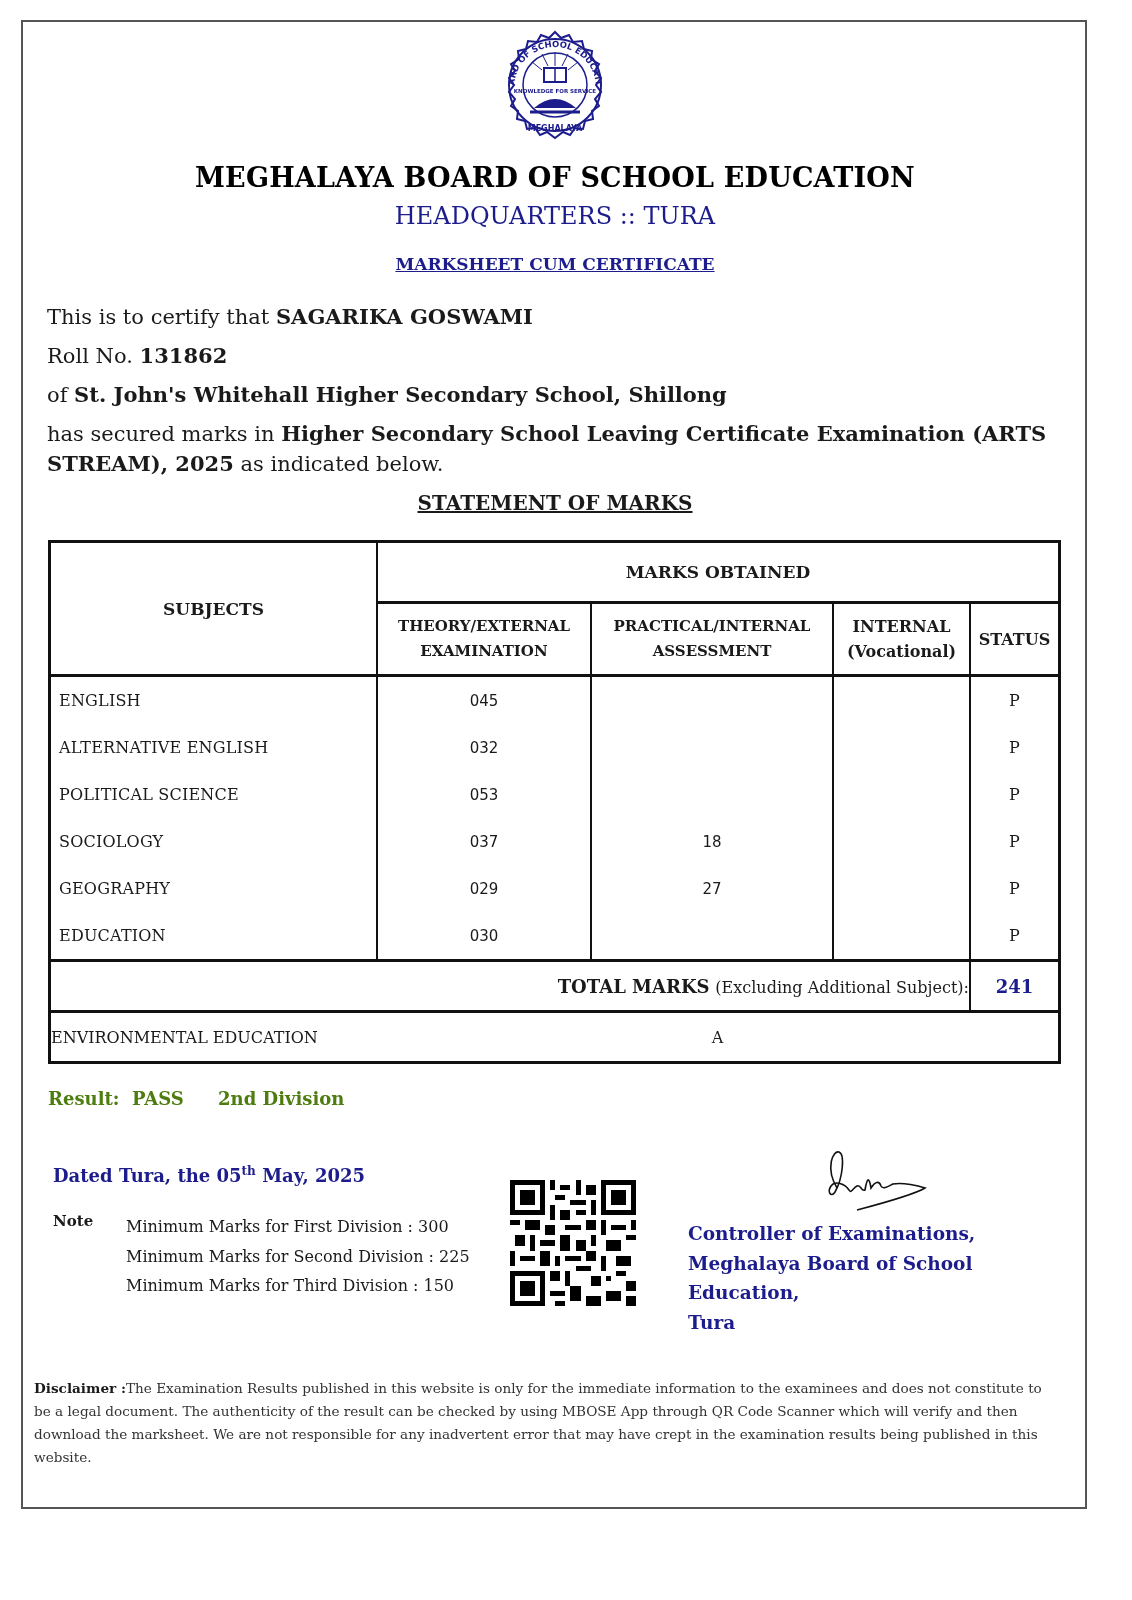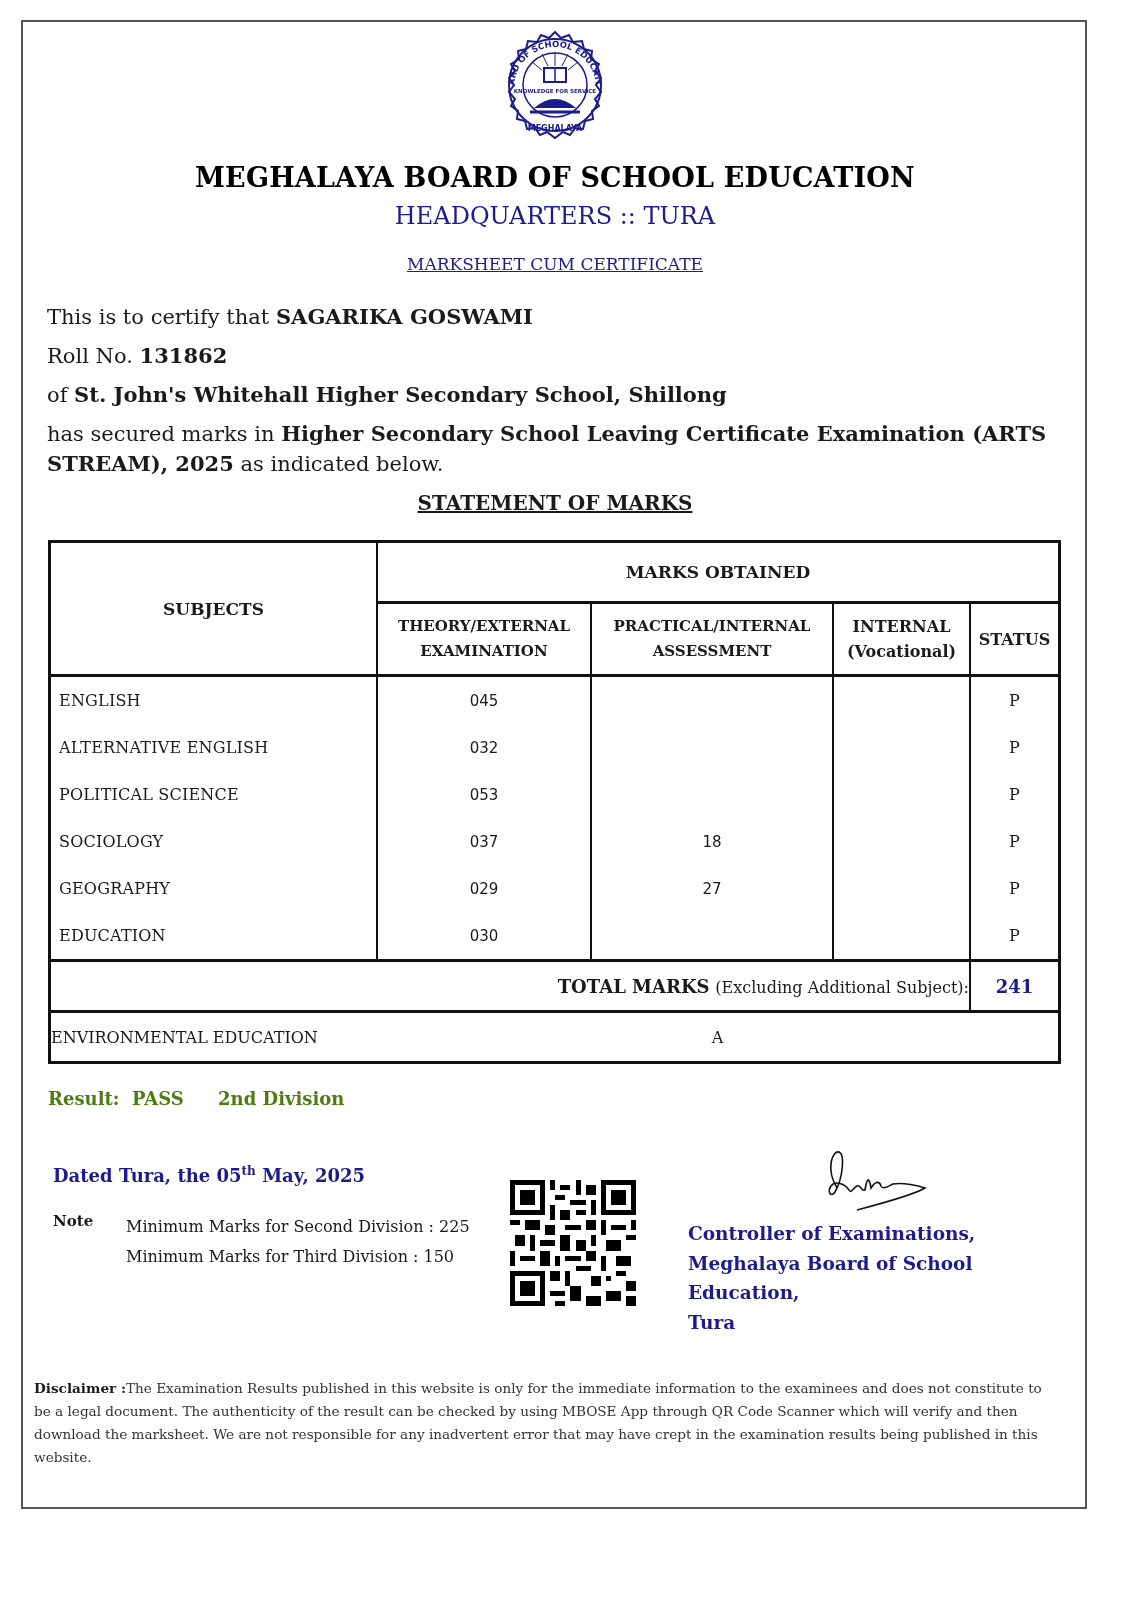--- a/index.html
+++ b/index.html
@@ -1,21 +1,21 @@
 <!DOCTYPE html>
 <html><head>
 <meta charset="utf-8">
 <style>
   html, body { margin:0; padding:0; background:#ffffff; }
   body { width:1132px; height:1600px; position:relative; font-family:"DejaVu Serif", serif; color:#1a1a1a; }
   .frame { position:absolute; left:21px; top:20px; width:1066px; height:1489px; border:2px solid #555; box-sizing:border-box; }
   .logo { position:absolute; left:498px; top:28px; width:114px; height:118px; }
   .hdr1 { position:absolute; left:0; width:1110px; top:162px; text-align:center; font-size:27px; font-weight:bold; color:#000000; letter-spacing:0.2px; }
   .hdr2 { position:absolute; left:0; width:1110px; top:202px; text-align:center; font-size:24px; font-weight:normal; color:#1c1c8c; }
-  .hdr3 { position:absolute; left:0; width:1110px; top:254px; text-align:center; font-size:17px; font-weight:normal; color:#1c1c8c; text-decoration:underline; }
+  .hdr3 { position:absolute; left:0; width:1110px; top:254px; text-align:center; font-size:17px; font-weight:bold; color:#1c1c8c; text-decoration:underline; }
   .line { position:absolute; left:47px; font-size:21px; color:#1a1a1a; }
   .line b { font-weight:bold; }
   .l1 { top:304px; }
   .l2 { top:343px; }
   .l3 { top:382px; }
   .l4 { top:419px; width:1000px; line-height:30px; }
   .stmt { position:absolute; left:0; width:1110px; top:491px; text-align:center; font-size:20px; font-weight:bold; text-decoration:underline; }
   table.marks { position:absolute; left:48px; top:540px; width:1013px; border-collapse:collapse; font-size:15px; }
   table.marks td, table.marks th { border-left:2px solid #111; border-right:2px solid #111; padding:0; }
   table.marks { border:3px solid #111; }
@@ -172,20 +172,21 @@
   <span>PASS</span>
   <span class="div">2nd Division</span>
 </div>
 
 <div class="dated">
   <span>Dated Tura, the 05</span><sup>th</sup> <span>May, 2025</span>
 </div>
 
 <div class="note-lbl">Note</div>
 <div class="note-list">
+  <div>Minimum Marks for First Division : 300</div>
   <div>Minimum Marks for Second Division : 225</div>
   <div>Minimum Marks for Third Division : 150</div>
 </div>
 
 <svg class="qr" viewBox="0 0 25 25" shape-rendering="crispEdges">
   <rect width="25" height="25" fill="#fff"></rect>
   <g fill="#000">
     <rect x="0" y="0" width="7" height="7"></rect>
       <rect x="1" y="1" width="5" height="5" fill="#fff"></rect>
       <rect x="2" y="2" width="3" height="3"></rect>

